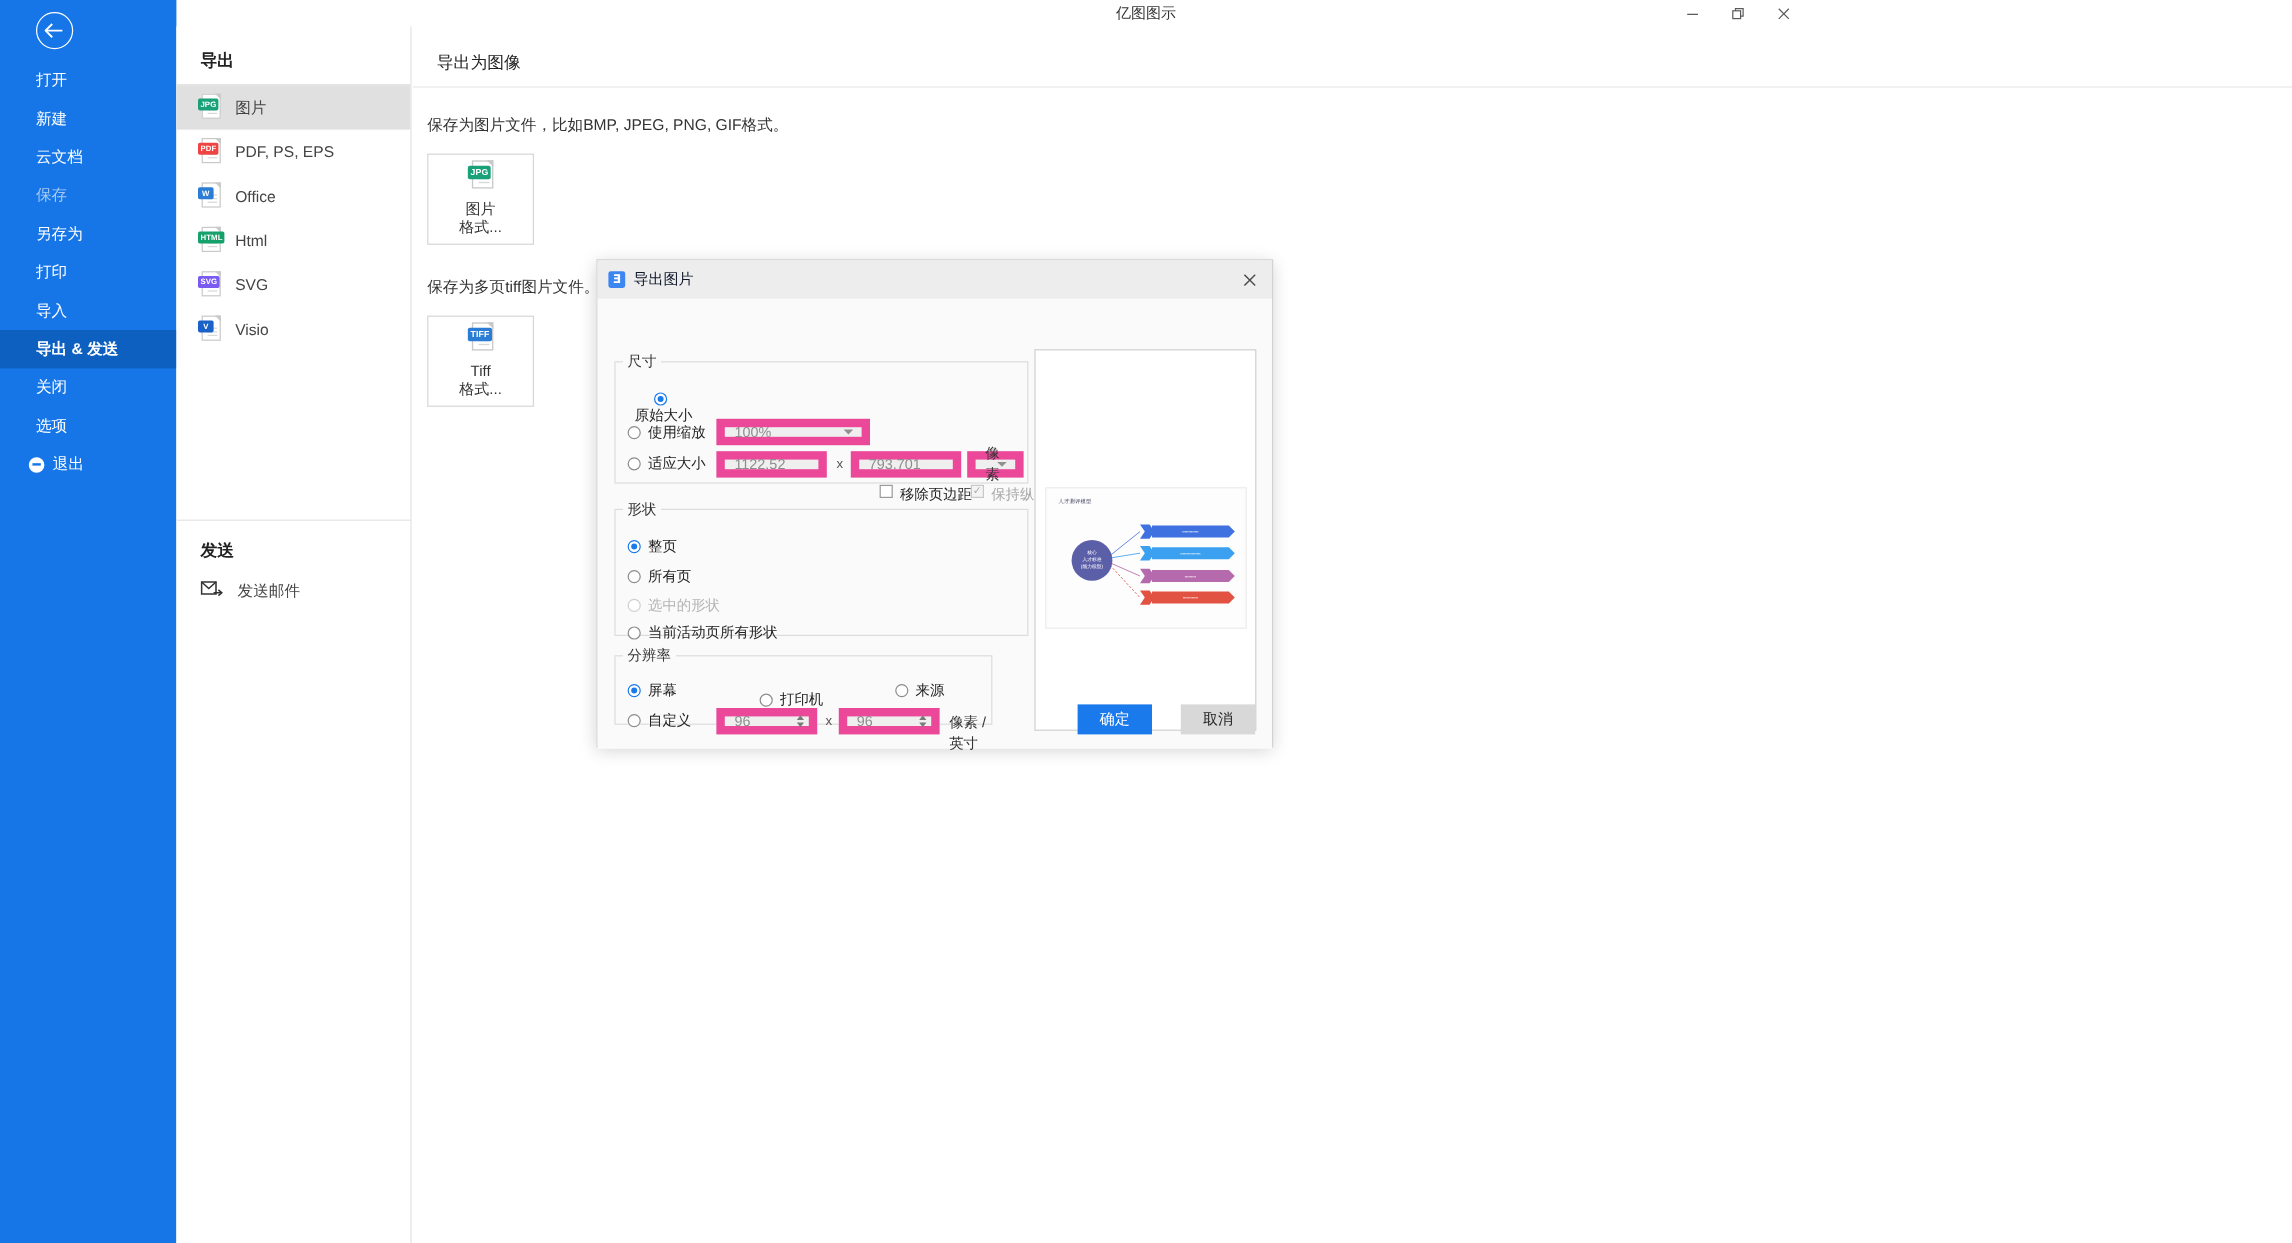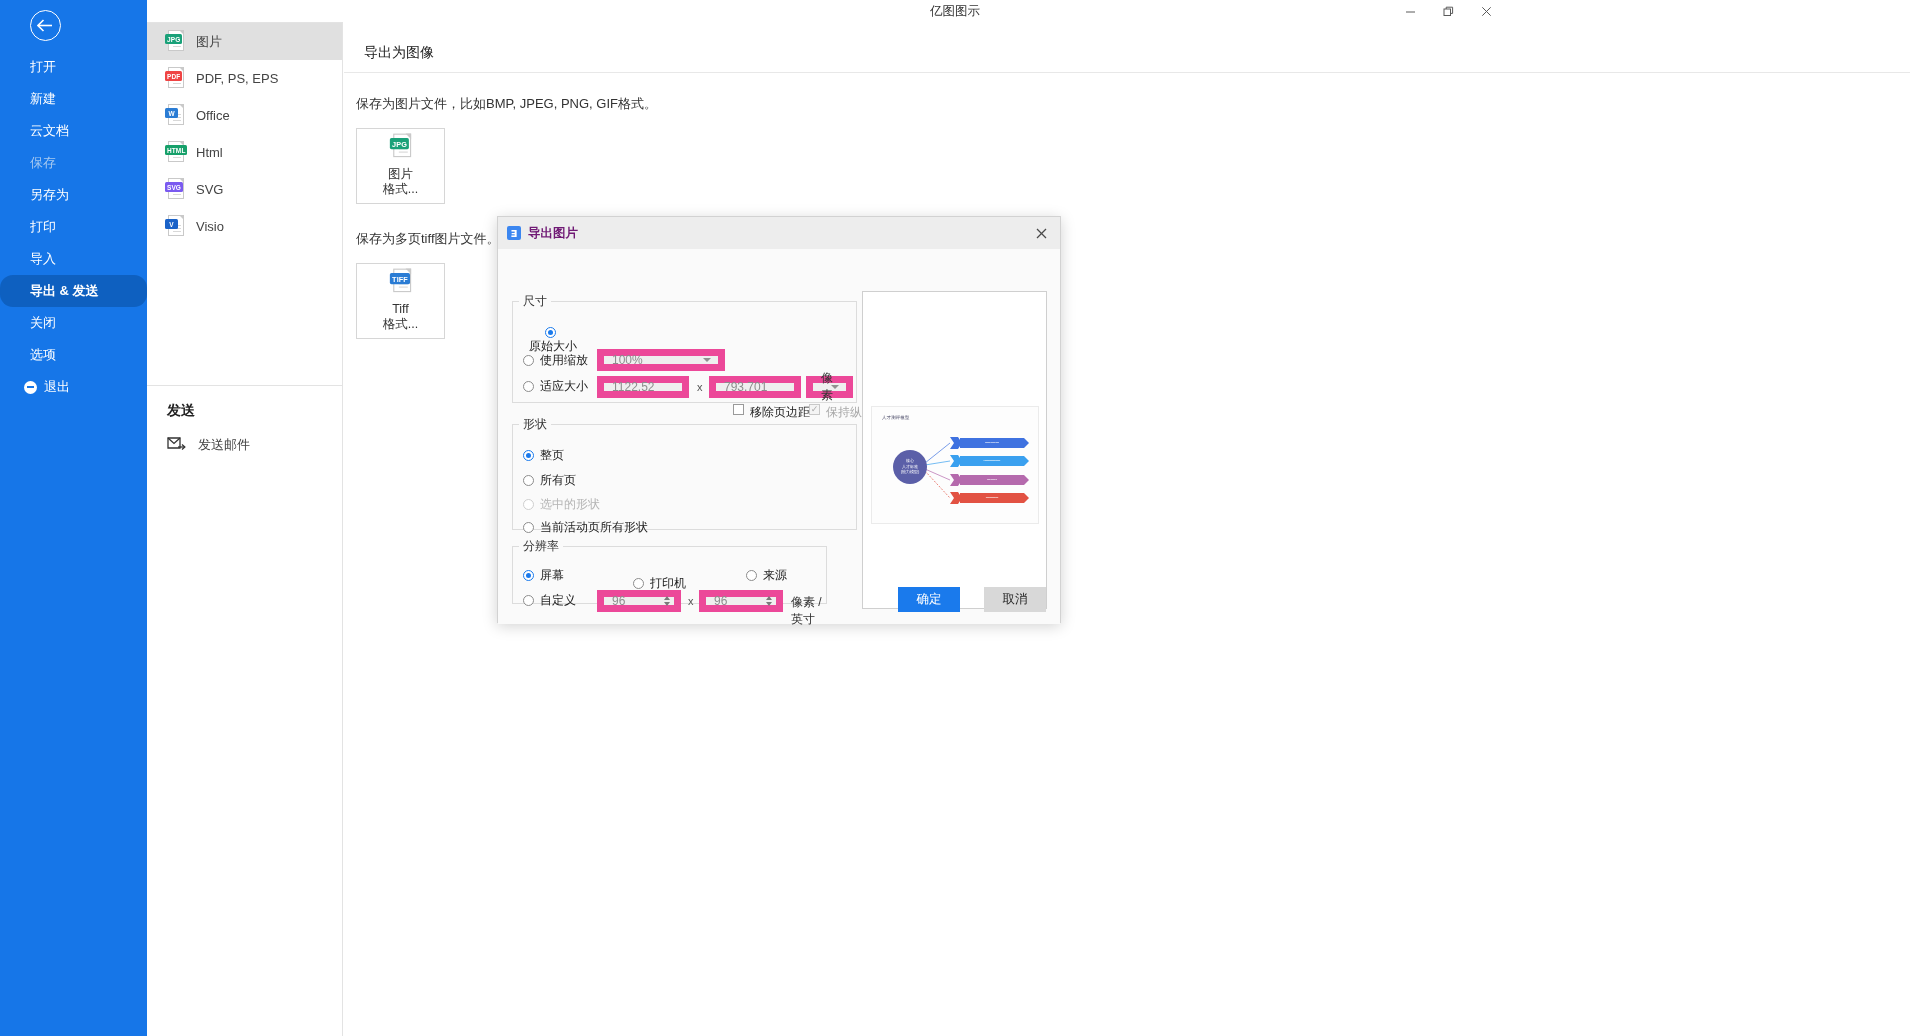--- a/index.html
+++ b/index.html
@@ -53,21 +53,21 @@
     border: 1.6px solid #ffffff; border-radius: 50%;
     display: flex; align-items: center; justify-content: center; cursor: pointer;
   }
   .back-btn svg { display:block; }
   .side-list { position: absolute; left: 0; top: 51px; width: 147px; }
   .side-item {
     height: 32px; display: flex; align-items: center;
     padding-left: 30px; color: #ffffff; font-size: 13px; cursor: pointer;
   }
   .side-item.disabled { color: #a7c9f0; }
-  .side-item.active { background: #0e60c0; font-weight: bold; border-radius: 13px; }
+  .side-item.active { background: #0e60c0; font-weight: bold; }
   .side-item .exit-ico {
     width: 13px; height: 13px; border-radius: 50%; background: #ffffff;
     margin-right: 7px; display:inline-flex; align-items:center; justify-content:center;
   }
   .exit-ico i { display:block; width:7px; height:2px; background:#1676e8; }
 
   
   .exportcol {
     position: absolute; left: 147px; top: 22px; width: 196px; height: 1014px;
     background: #ffffff; border-right: 1px solid #e3e3e3;
@@ -116,21 +116,21 @@
 
   
   .dlg-shadow {
     position:absolute; left:497px; top:216px; width:564px; height:407px;
     background:#fafafa; border:1px solid #d2d2d2;
     box-shadow: 0 3px 14px rgba(0,0,0,.18);
   }
   .dlg-head { height:32px; background:#ededed; display:flex; align-items:center; padding:0 0 0 9px; position:relative; }
   .dlg-logo { width:14px; height:14px; background:#3b86f0; border-radius:2px; color:#fff;
               font-size:10px; display:flex; align-items:center; justify-content:center; font-weight:bold; }
-  .dlg-title { font-size:12.5px; color:#701a75; font-weight:bold; margin-left:7px; }
+  .dlg-title { font-size:12.5px; color:#0f172a; font-weight:normal; margin-left:7px; }
   .dlg-close { position:absolute; right:0; top:0; width:38px; height:32px;
                display:flex; align-items:center; justify-content:center; cursor:pointer; color:#555; }
   .dlg-body { position:relative; height:375px; background:#fafafa; }
 
   fieldset.grp {
     position:absolute; border:1px solid #dcdcdc; margin:0; padding:0;
     background:transparent;
   }
   fieldset.grp > legend { font-size:12px; color:#333; padding:0 4px; margin-left:6px; }
 
@@ -266,20 +266,21 @@
       <div class="side-item" style="padding-left:24px;">
         <span class="exit-ico">
             <i></i>
           </span>
         <span>退出</span>
       </div>
     </div>
   </div>
 
   <div class="exportcol">
+    <div class="col-head">导出</div>
     <div class="col-rule"></div>
 
     <div class="fmt-item selected">
       <span class="fileico">
         <span class="sheet"></span>
           <span class="corner"></span>
         <span class="lines">
             <i></i>
             <i></i>
             <i></i>

